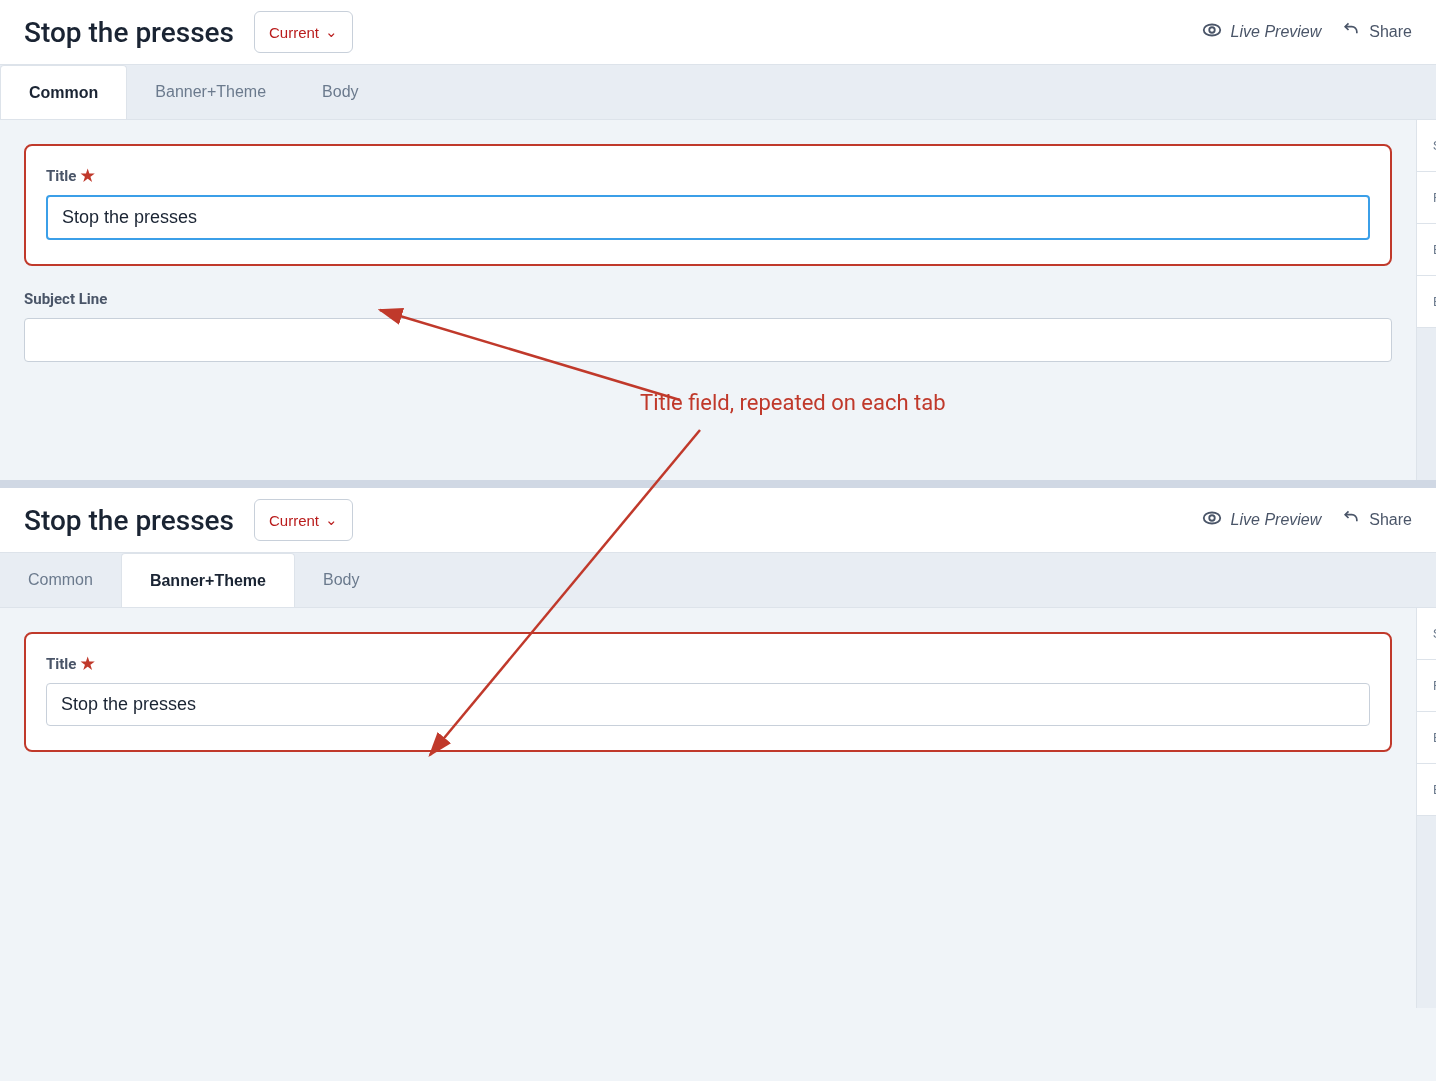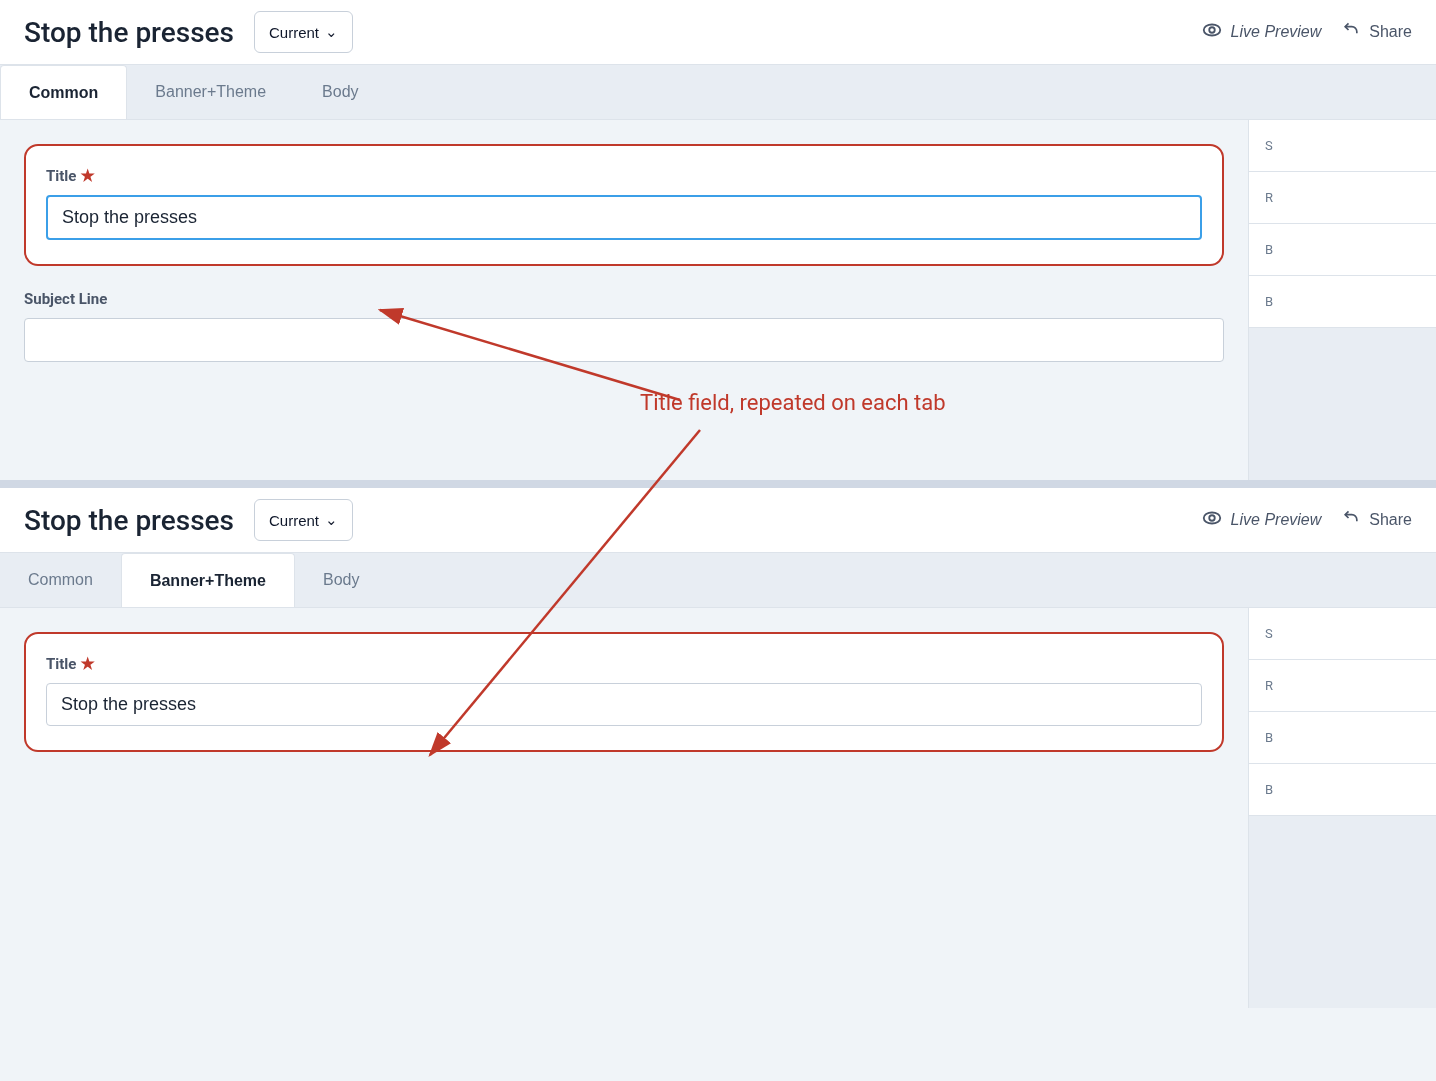--- a/index.html
+++ b/index.html
@@ -28,21 +28,21 @@
       margin-right: 20px;
     }
 
     .version-dropdown {
       display: flex;
       align-items: center;
       border: 1px solid #c8d0da;
       border-radius: 6px;
       padding: 11px 14px;
       font-size: 15px;
-      color: #0f172a;
+      color: #b91c1c;
       background: #fff;
       cursor: pointer;
       gap: 6px;
     }
 
     .top-bar-right {
       margin-left: auto;
       display: flex;
       align-items: center;
       gap: 20px;
@@ -100,23 +100,23 @@
       color: #1a2433;
       font-weight: 600;
       border: 1px solid #dde3ea;
       border-bottom: none;
     }
 
     
     .form-card {
       background: #fff;
       border: 2px solid #c0392b;
-      border-radius: 14px;
+      border-radius: 8px;
       padding: 20px 20px 24px 20px;
-      width: 1200px;
+      width: 1368px;
       position: relative;
     }
 
     .field-label {
       font-size: 15px;
       font-weight: 700;
       color: #4a5568;
       margin-bottom: 10px;
       display: flex;
       align-items: center;

